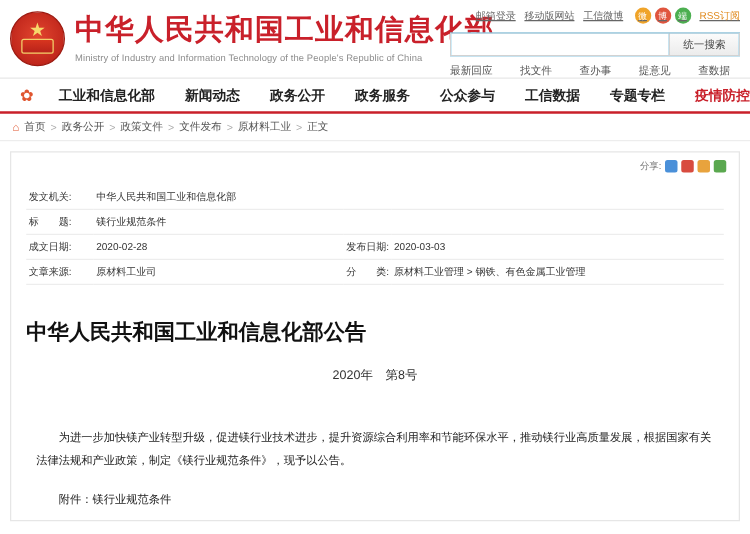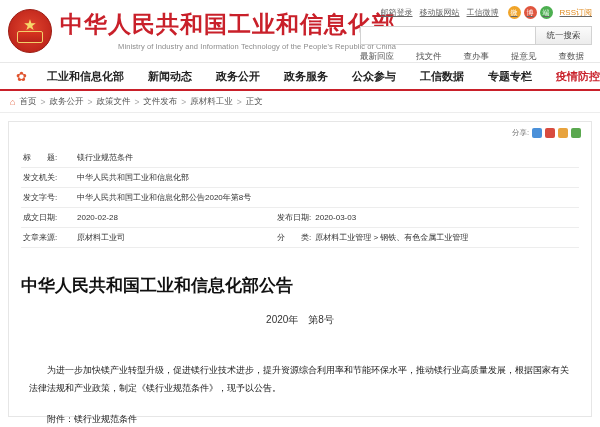--- a/index.html
+++ b/index.html
@@ -56,21 +56,20 @@
     font-family: "DejaVu Sans", "Liberation Sans", sans-serif;
     line-height: 28px;
     white-space: nowrap;
   }
   .site-title-en {
     color: #8c8c8c;
     font-size: 7.5px;
     margin-top: 4px;
     letter-spacing: .1px;
     white-space: nowrap;
-    text-align: right;
   }
 
   
   .header-right {
     position: absolute;
     right: 8px; top: 6px;
     width: 232px;
   }
   .toplinks {
     display: flex;
@@ -299,30 +298,26 @@
       <span>分享:</span>
       <span class="sbox b1"></span>
       <span class="sbox b2"></span>
       <span class="sbox b3"></span>
       <span class="sbox b4"></span>
     </div>
 
     <table class="meta">
       <tbody>
           <tr>
-        <td class="lbl">标　　题:</td>
-        <td colspan="3">镁行业规范条件</td>
-      </tr>
-      <tr>
         <td class="lbl">发文机关:</td>
         <td colspan="3">中华人民共和国工业和信息化部</td>
       </tr>
       <tr>
-        <td class="lbl">发文字号:</td>
-        <td colspan="3">中华人民共和国工业和信息化部公告2020年第8号</td>
+        <td class="lbl">标　　题:</td>
+        <td colspan="3">镁行业规范条件</td>
       </tr>
       <tr>
         <td class="lbl">成文日期:</td>
         <td style="width:200px">2020-02-28</td>
         <td class="lbl2">发布日期:</td>
         <td>2020-03-03</td>
       </tr>
       <tr>
         <td class="lbl">文章来源:</td>
         <td>原材料工业司</td>

